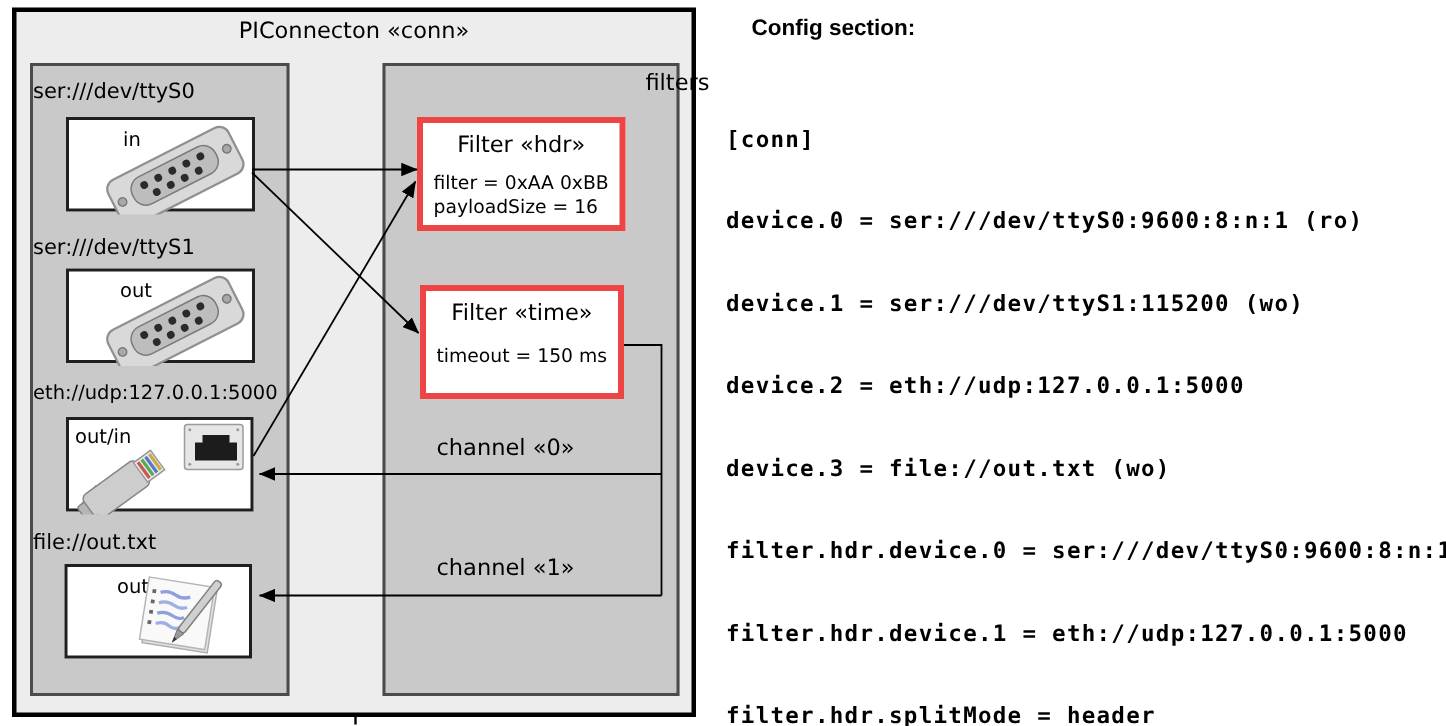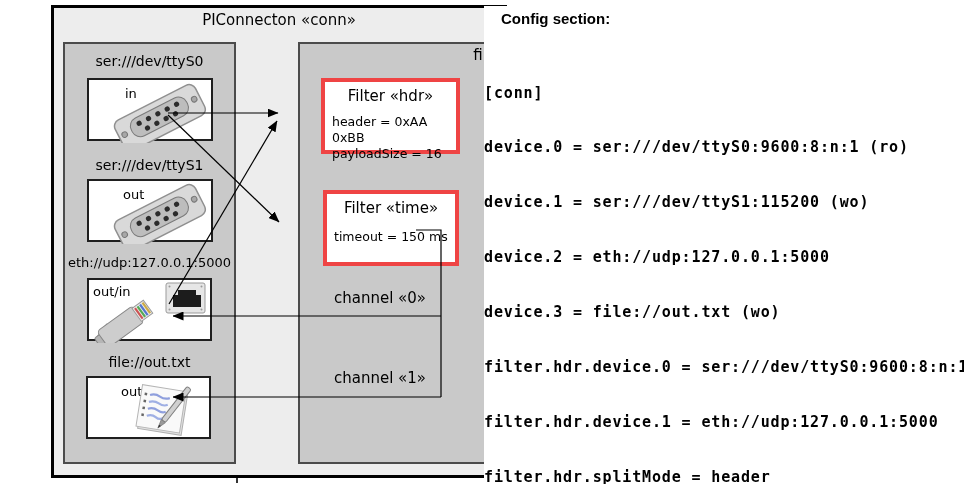--- a/index.html
+++ b/index.html
@@ -1,29 +1,29 @@
 <!DOCTYPE html>
 <html><head>
 <meta charset="utf-8">
 <style>
   * { box-sizing: border-box; margin: 0; padding: 0; }
   html,body { width: 964px; height: 484px; background: #ffffff; }
   body { font-family: "DejaVu Sans", sans-serif; color: #000; position: relative; overflow: hidden; }
 
   
   .frame { left: 8px; top: 5px; width: 456px; height: 473px;
-           border: 3px solid #000; background: #ededed; position: absolute; margin-left: 43px; }
+           border: 3px solid #000; background: #ededed; position: absolute; }
   .diagram-title { left: 0; top: 2px; width: 100%; height: 20px; text-align: center;
                    font-size: 15px; line-height: 20px; position: absolute; }
 
   .group { position: absolute; background: #c9c9c9; border: 2px solid #4b4b4b; }
   .group-devices { left: 9px; top: 34px; width: 173px; height: 422px; }
   .group-filters { left: 244px; top: 34px; width: 198px; height: 422px; }
 
-  .dev-label { position: absolute; left: 0; width: 169px; height: 18px; text-align: center;
+  .dev-label { position: absolute; left: 0; width: 169px; height: 18px; 
                font-size: 14px; line-height: 18px; white-space: nowrap; }
   .dev-label.small { font-size: 13px; }
   .dev-box { position: absolute; width: 126px; height: 63px; background: #ffffff;
              border: 2px solid #1f1f1f; }
   .dir { position: absolute; font-size: 13px; line-height: 22px; }
   .dev-box svg { position: absolute; left: 0; top: 0; }
 
   .filters-title { position: absolute; left: 16px; top: 2px; width: 200px; height: 18px;
                    text-align: right; font-size: 15px; line-height: 18px; }
   .filter-box { position: absolute; background: #ffffff; border: 4px solid #ef4444; }
@@ -141,21 +141,21 @@
       </svg>
     </div>
   </div>
 
   <div class="group group-filters">
     <div class="filters-title">filters</div>
 
     <div class="filter-box" style="left:21px;top:34px;width:139px;height:76px">
       <div class="filter-title">Filter «hdr»</div>
       <div class="filter-props">
-        <div>header = 0xAA 0xBB</div>
+        <div>filter = 0xAA 0xBB</div>
         <div>payloadSize = 16</div>
       </div>
     </div>
 
     <div class="filter-box" style="left:23px;top:146px;width:136px;height:76px">
       <div class="filter-title">Filter «time»</div>
       <div class="filter-props" style="margin-top:12px">
         <div>timeout = 150 ms</div>
       </div>
     </div>

